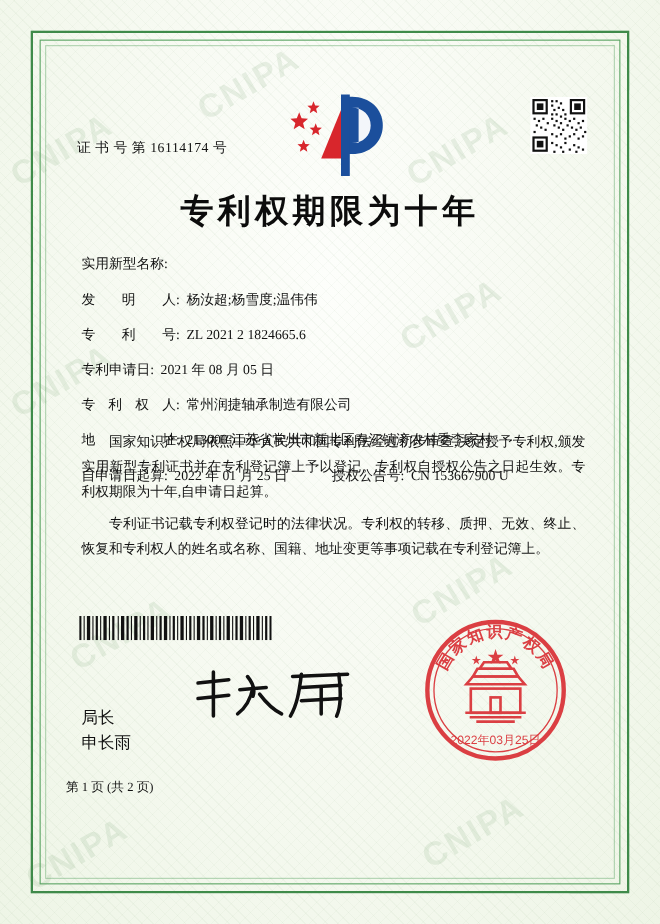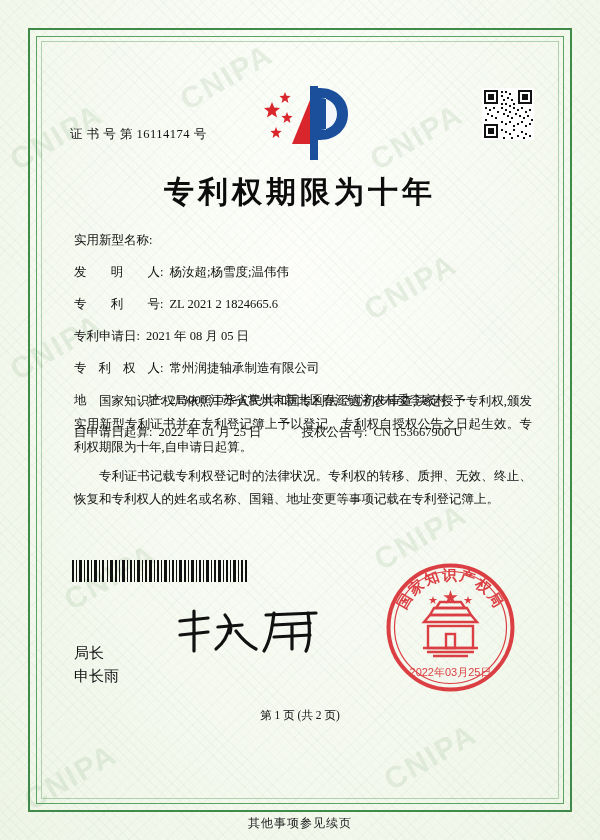--- a/index.html
+++ b/index.html
@@ -187,21 +187,21 @@
   }
   .signature {
     position: absolute;
     left: 110px; top: 545px;
     width: 150px; height: 52px;
   }
 
   .pagenum {
     position: absolute;
     left: 0; right: 0; top: 648px;
-    text-align: center;
+    text-align: left;
     font-size: 11.5px;
     color: #111;
   }
 
   .footnote {
     position: absolute;
     left: 0; right: 0;
     bottom: 8px;
     text-align: center;
     font-size: 12px;
@@ -479,14 +479,13 @@
             <textPath href="#sealArc" startOffset="50%" text-anchor="middle">国家知识产权局</textPath>
           </text>
           <text x="67.5" y="116" text-anchor="middle" font-family="'Liberation Sans', sans-serif" font-size="11" fill="#d8262c">2022年03月25日</text>
         </g>
       </svg>
     </div>
 
     <div class="pagenum">第 1 页 (共 2 页)</div>
   </div>
 
-  <div class="footnote">其他事项参见续页</div>
 </div>
 
 </body></html>

